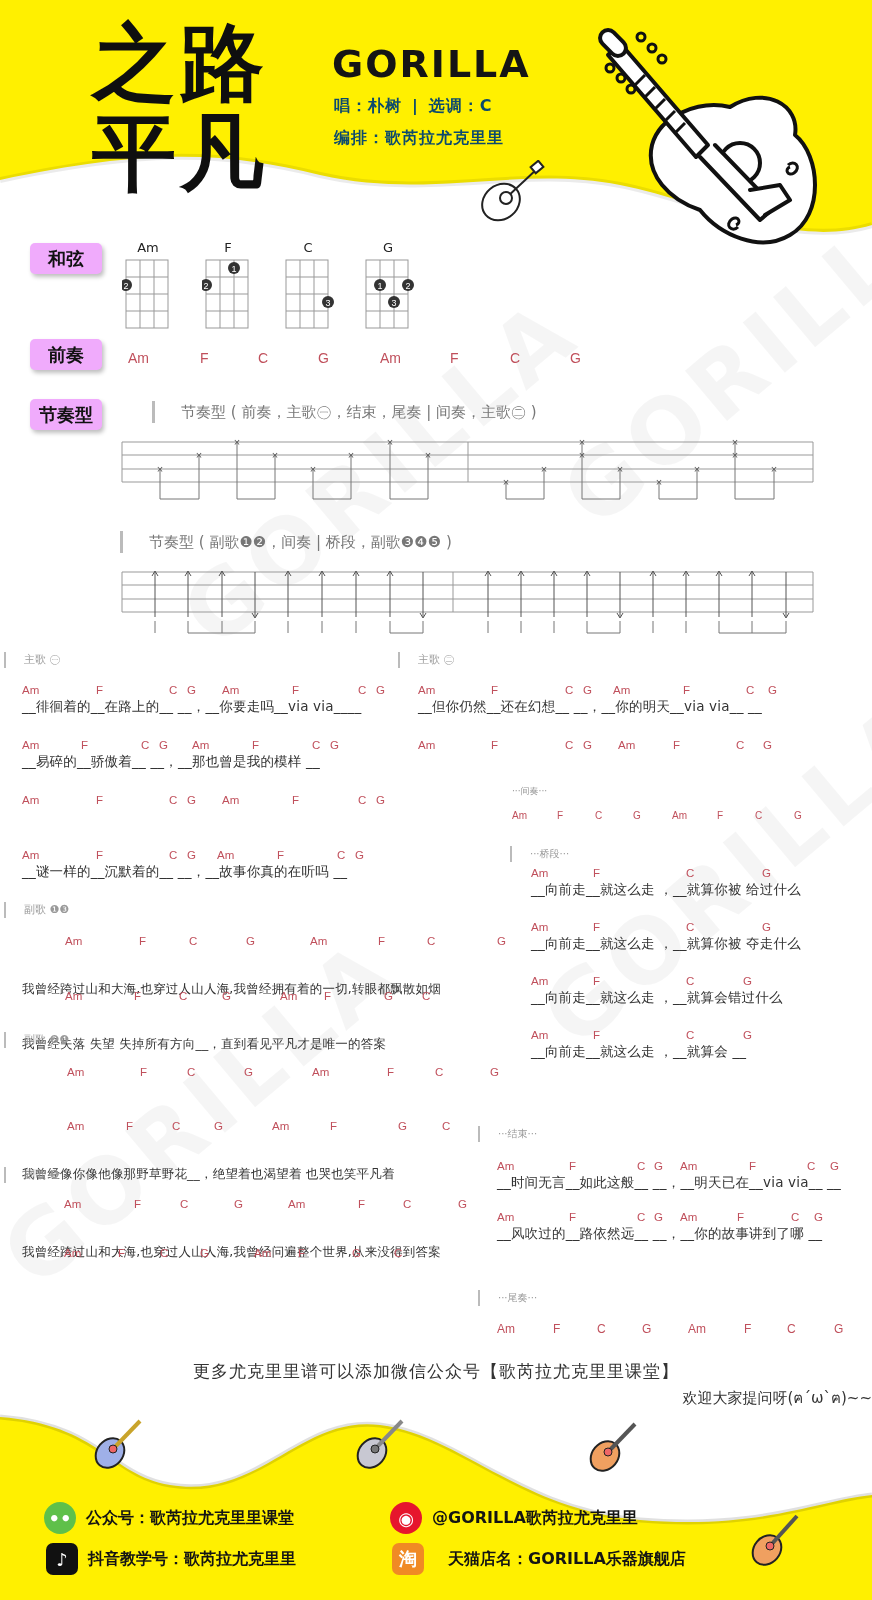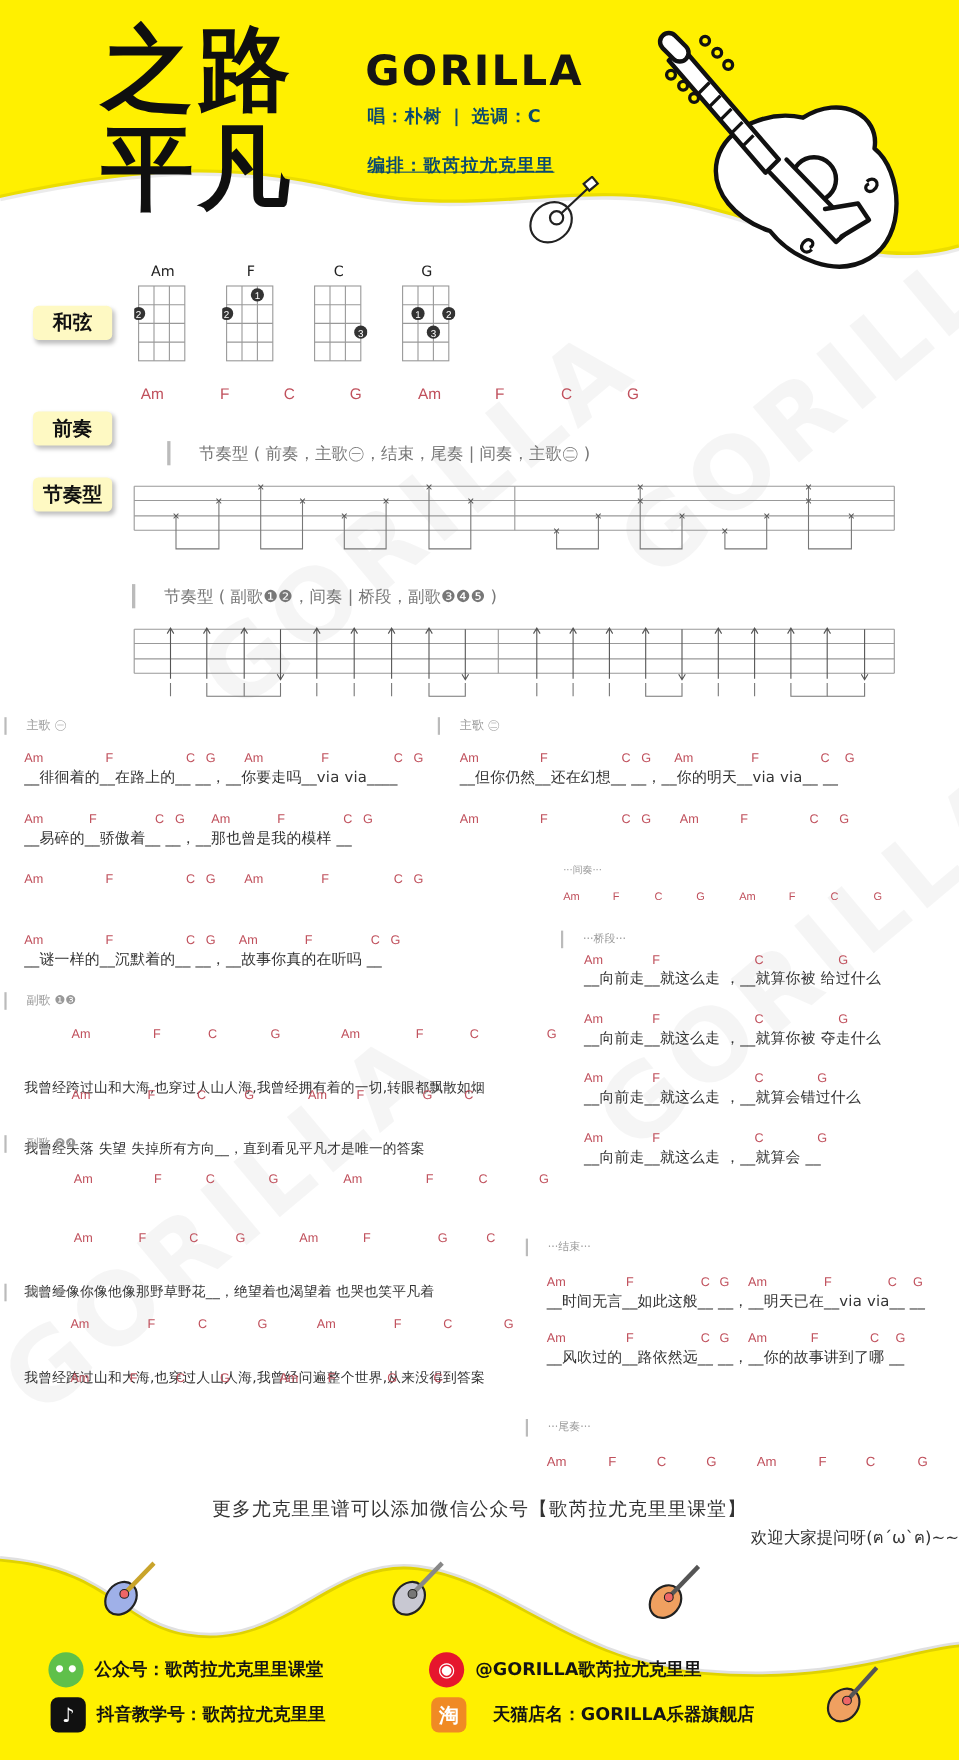--- a/index.html
+++ b/index.html
@@ -4,25 +4,25 @@
 <style>
   * { box-sizing: border-box; margin: 0; padding: 0; }
   html, body { width: 872px; height: 1600px; background: #ffffff; overflow: hidden; }
   body { position: relative; font-family: "DejaVu Sans", "Liberation Sans", sans-serif; color: #333; }
 
   
   .hdr-bg { position: absolute; left: 0; top: 0; width: 872px; height: 260px; }
   .title { position: absolute; left: 92px; top: 18px; width: 190px; font-family: "DejaVu Sans", sans-serif; font-weight: bold; font-size: 84px; line-height: 90px; color: #0f0f0f; letter-spacing: 4px; }
   .brand { position: absolute; left: 332px; top: 42px; font-family: "DejaVu Sans", sans-serif; font-weight: bold; font-size: 38px; letter-spacing: 2px; color: #151515; }
   .meta { position: absolute; left: 334px; font-size: 16px; font-weight: bold; color: #0c4a6e; letter-spacing: 1px; }
-  .meta.m1 { top: 96px; } .meta.m2 { top: 140px; text-decoration: underline; }
+  .meta.m1 { top: 96px; } .meta.m2 { top: 128px; }
   .meta .sep { display: inline-block; margin: 0 10px; }
 
   
-  .tag { position: absolute; left: 30px; width: 72px; height: 31px; background: #fef9c3; border-radius: 5px; box-shadow: 2px 3px 4px rgba(0,0,0,0.25); font-weight: bold; font-size: 18px; line-height: 31px; text-align: center; color: #111; margin-top: 35px; }
+  .tag { position: absolute; left: 30px; width: 72px; height: 31px; background: #f0abfc; border-radius: 5px; box-shadow: 2px 3px 4px rgba(0,0,0,0.25); font-weight: bold; font-size: 18px; line-height: 31px; text-align: center; color: #111; }
 
   
   .chord { position: absolute; top: 240px; width: 52px; }
   .chord .nm { display: block; text-align: center; font-size: 13px; color: #222; height: 18px; }
   .chord svg { display: block; }
 
   
   .ch { color: #c0505c; font-family: "Liberation Sans", sans-serif; }
   .intro span { position: absolute; top: 350px; font-size: 14px; }
 

